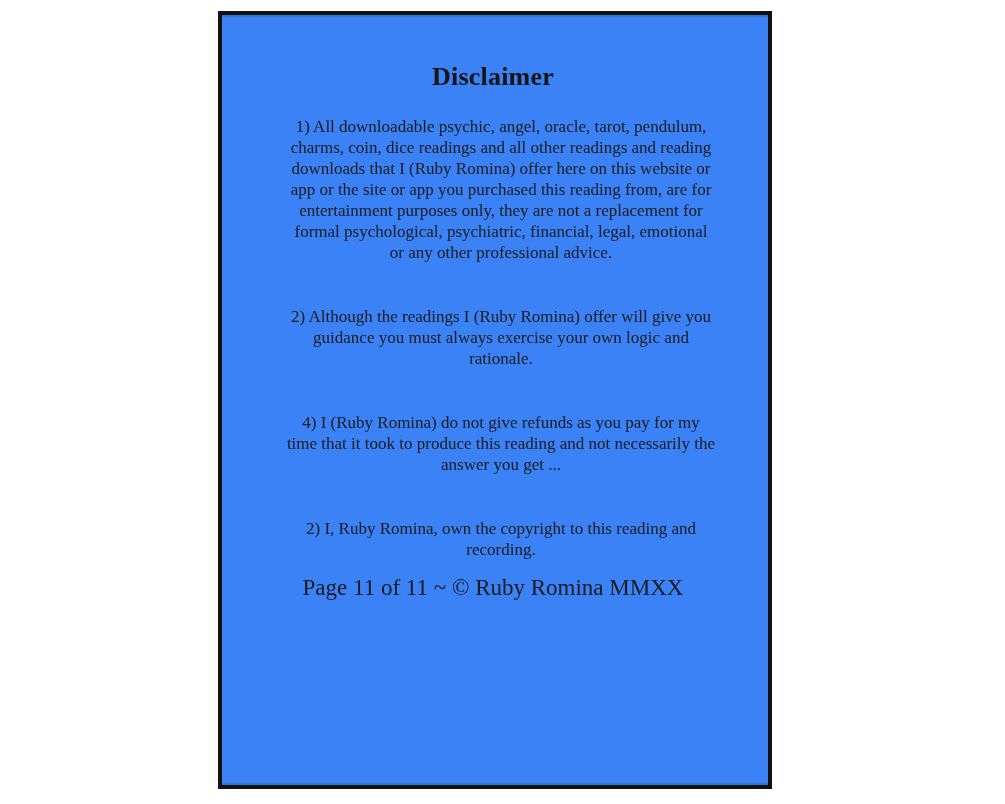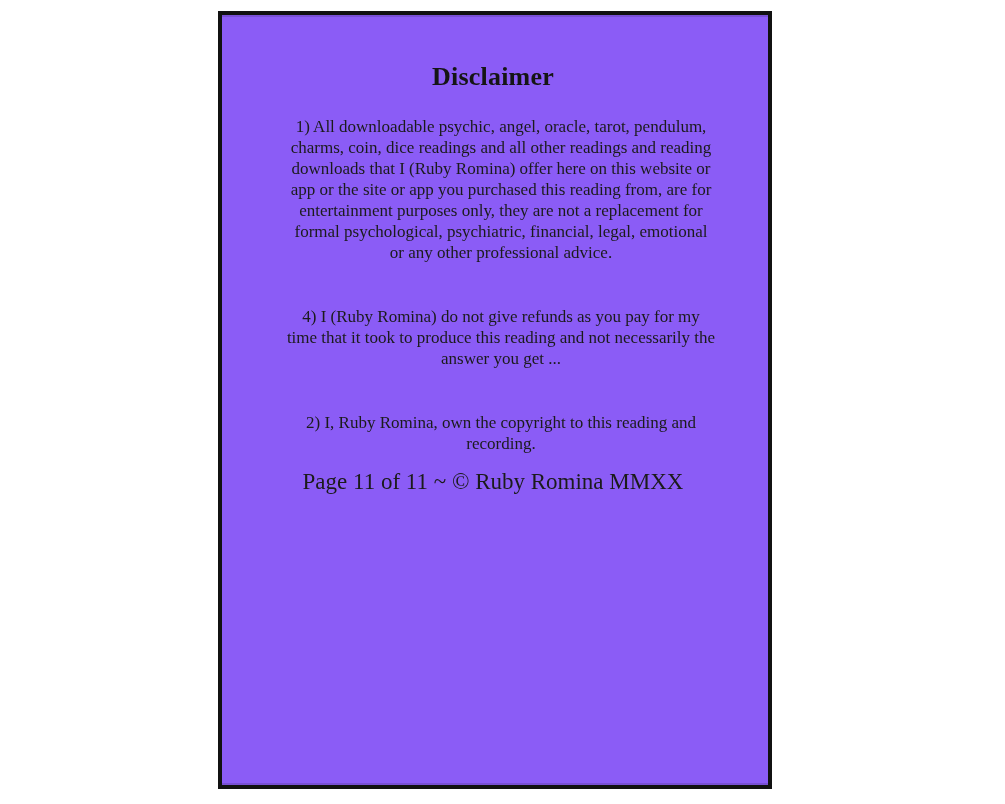--- a/index.html
+++ b/index.html
@@ -19,21 +19,21 @@
     inset: 0;
     background: #ffffff;
   }
   .sheet {
     position: absolute;
     left: 218px;
     top: 11px;
     width: 554px;
     height: 778px;
     box-sizing: border-box;
-    background: #8b5cf6;
+    background: #3b82f6;
     border: 4px solid #111111;
     box-shadow: inset 0 2px 0 rgba(0,0,0,0.13), inset 0 -2px 0 rgba(0,0,0,0.13);
   }
   .sheet-content {
     box-sizing: border-box;
     width: 100%;
     height: 100%;
     padding: 0 52px 0 48px;
     color: #1b1b1b;
   }
@@ -67,20 +67,21 @@
 <body>
 
 <div class="canvas">
   <div class="sheet">
     <div class="sheet-content">
 
       <h1 class="doc-title">Disclaimer</h1>
 
       <p class="doc-paragraph first">1) All downloadable psychic, angel, oracle, tarot, pendulum, charms, coin, dice readings and all other readings and reading downloads that I (Ruby Romina) offer here on this website or app or the site or app you purchased this reading from, are for entertainment purposes only, they are not a replacement for formal psychological, psychiatric, financial, legal, emotional or any other professional advice.</p>
 
+      <p class="doc-paragraph">2) Although the readings I (Ruby Romina) offer will give you guidance you must always exercise your own logic and rationale.</p>
 
 
       <p class="doc-paragraph">4) I (Ruby Romina) do not give refunds as you pay for my time that it took to produce this reading and not necessarily the answer you get ...</p>
 
       <p class="doc-paragraph">2) I, Ruby Romina, own the copyright to this reading and recording.</p>
 
       <p class="doc-footer">Page 11 of 11 ~ © Ruby Romina MMXX</p>
 
     </div>
   </div>

